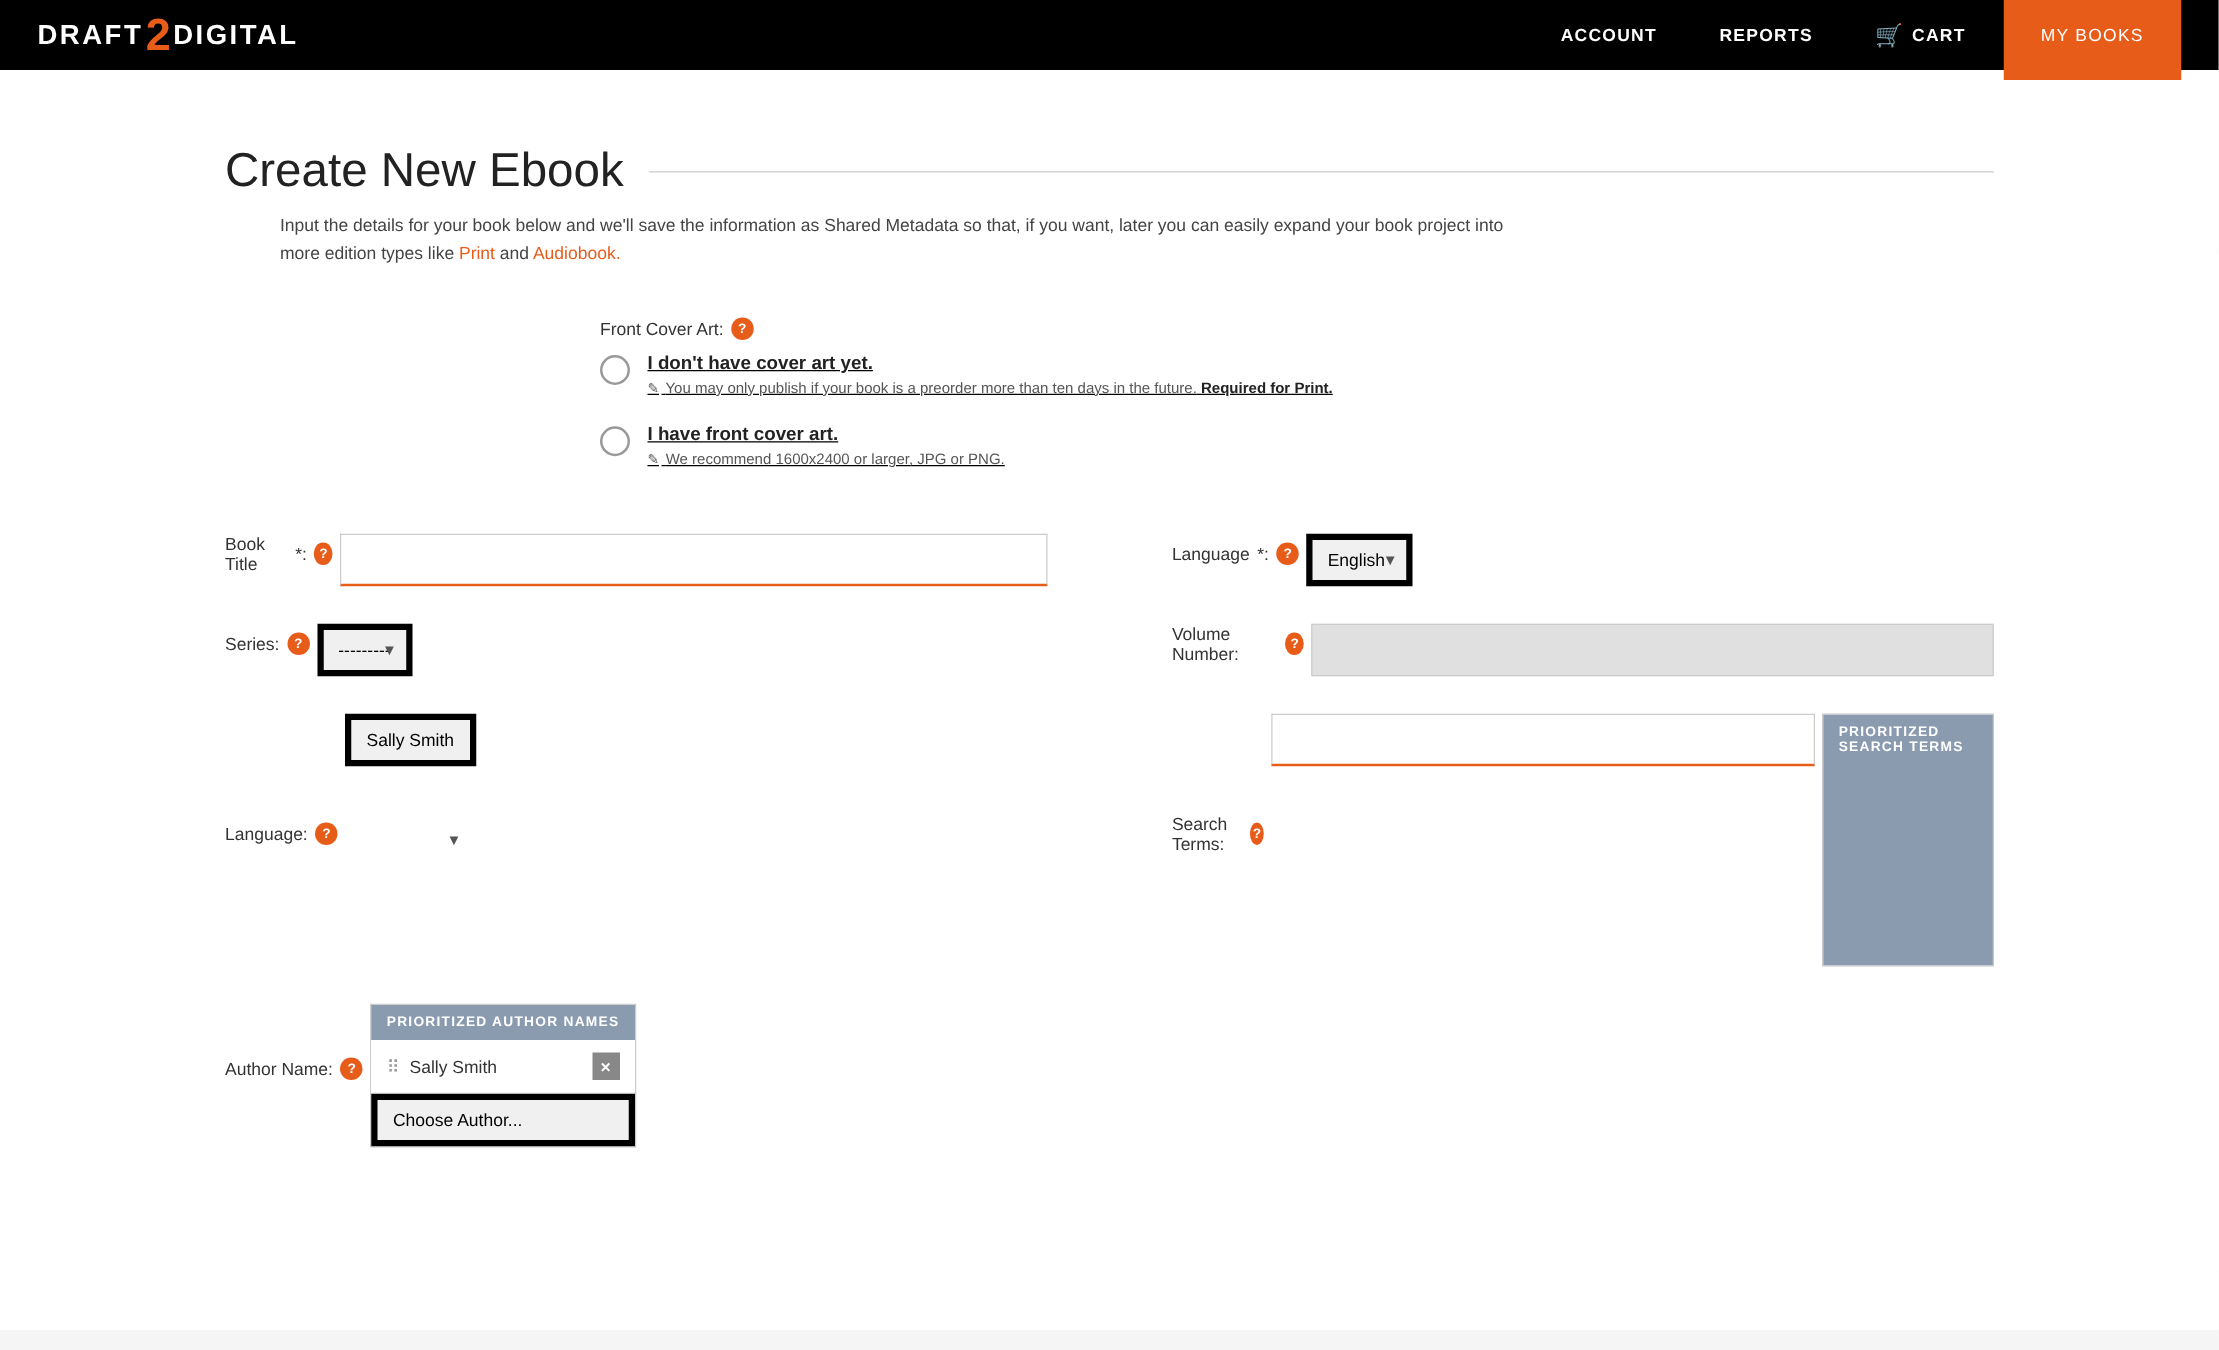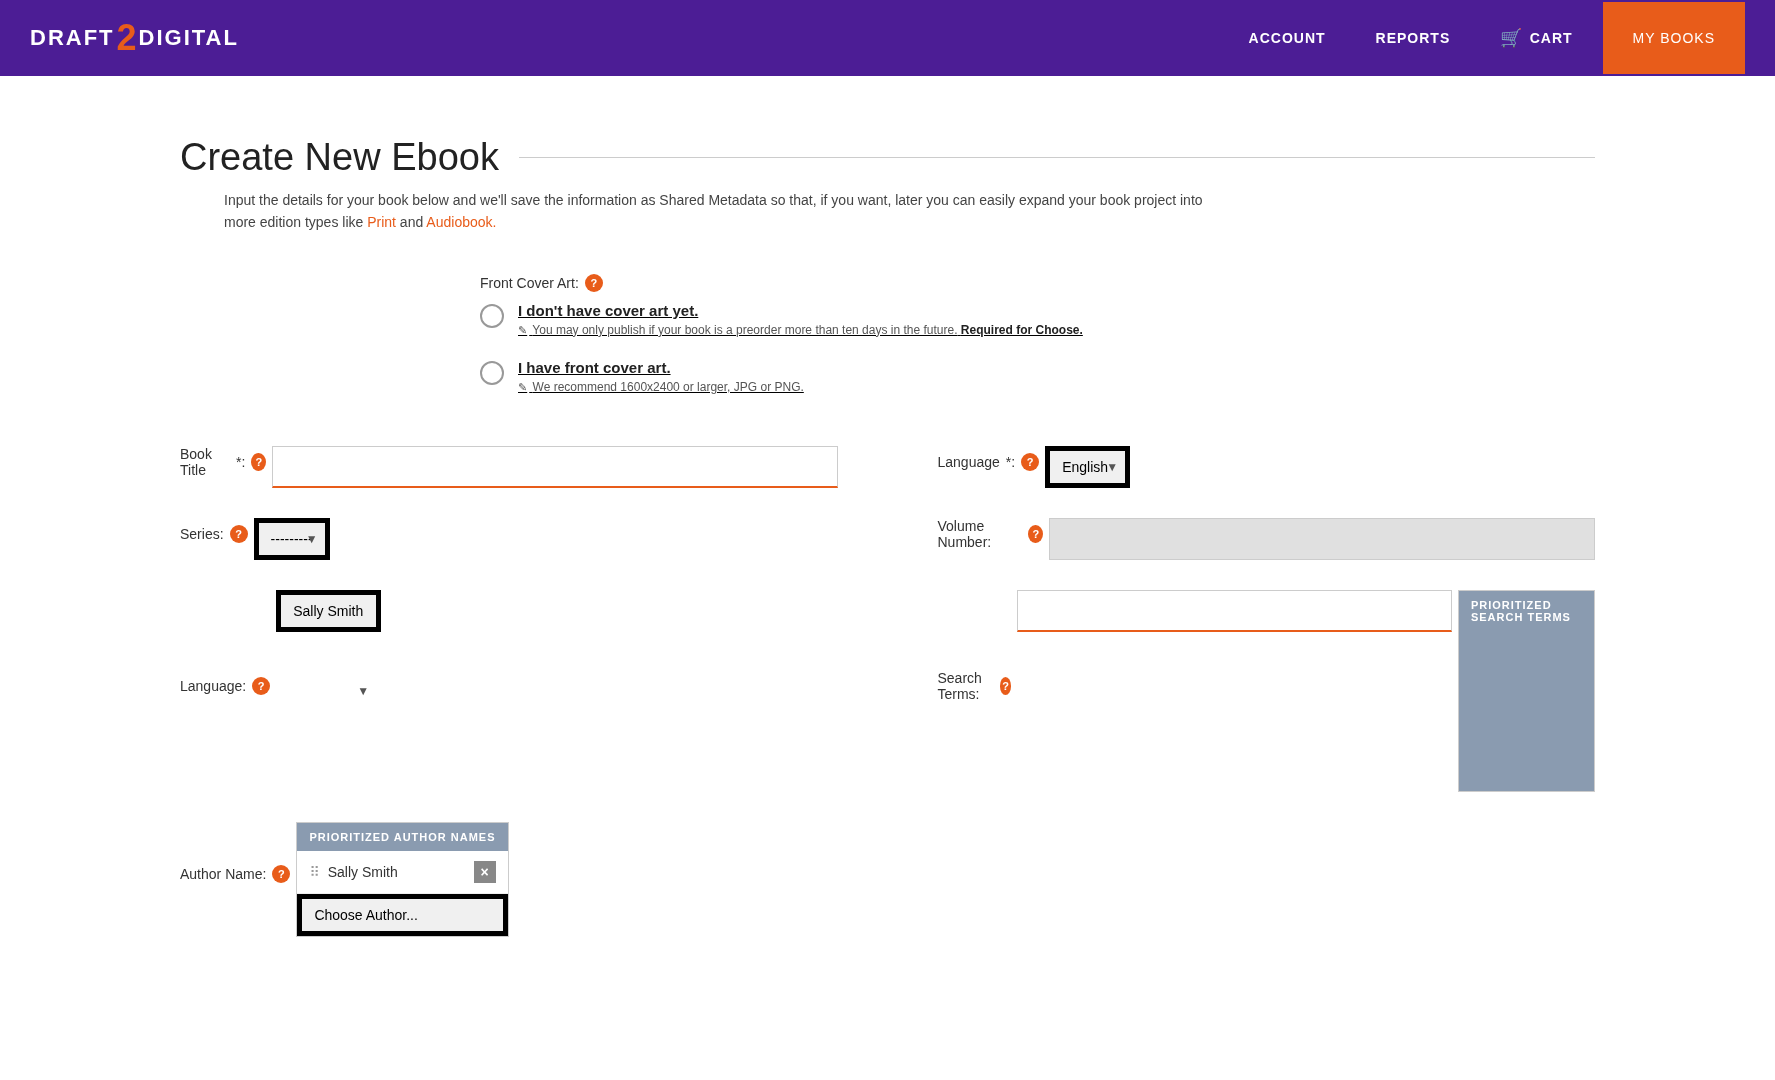--- a/index.html
+++ b/index.html
@@ -1,21 +1,21 @@
 <!DOCTYPE html>
 <html><head>
   <meta charset="utf-8">
   <style>
     * { box-sizing: border-box; margin: 0; padding: 0; }
     body { font-family: Arial, Helvetica, sans-serif; background: #f5f5f5; min-height: 1080px; }
 
     
     .header {
-      background: #4c1d95;
-      height: 76px;
+      background: #000000;
+      height: 56px;
       display: flex;
       align-items: center;
       padding: 0 30px;
       justify-content: space-between;
     }
     .logo {
       display: flex;
       align-items: center;
       gap: 0;
     }
@@ -329,21 +329,21 @@
     <div class="field-label">
       <span>Front Cover Art:</span>
       <span class="help-icon">?</span>
     </div>
     <div class="radio-option">
       <div class="radio-circle"></div>
       <div class="radio-content">
         <div class="radio-title">I don't have cover art yet.</div>
         <div class="radio-desc">
           <span class="edit-icon">✎</span>
-          <span>You may only publish if your book is a preorder more than ten days in the future.</span> <span class="bold">Required for Choose.</span>
+          <span>You may only publish if your book is a preorder more than ten days in the future.</span> <span class="bold">Required for Print.</span>
         </div>
       </div>
     </div>
     <div class="radio-option">
       <div class="radio-circle"></div>
       <div class="radio-content">
         <div class="radio-title">I have front cover art.</div>
         <div class="radio-desc">
           <span class="edit-icon">✎</span>
           <span>We recommend 1600x2400 or larger, JPG or PNG.</span>

